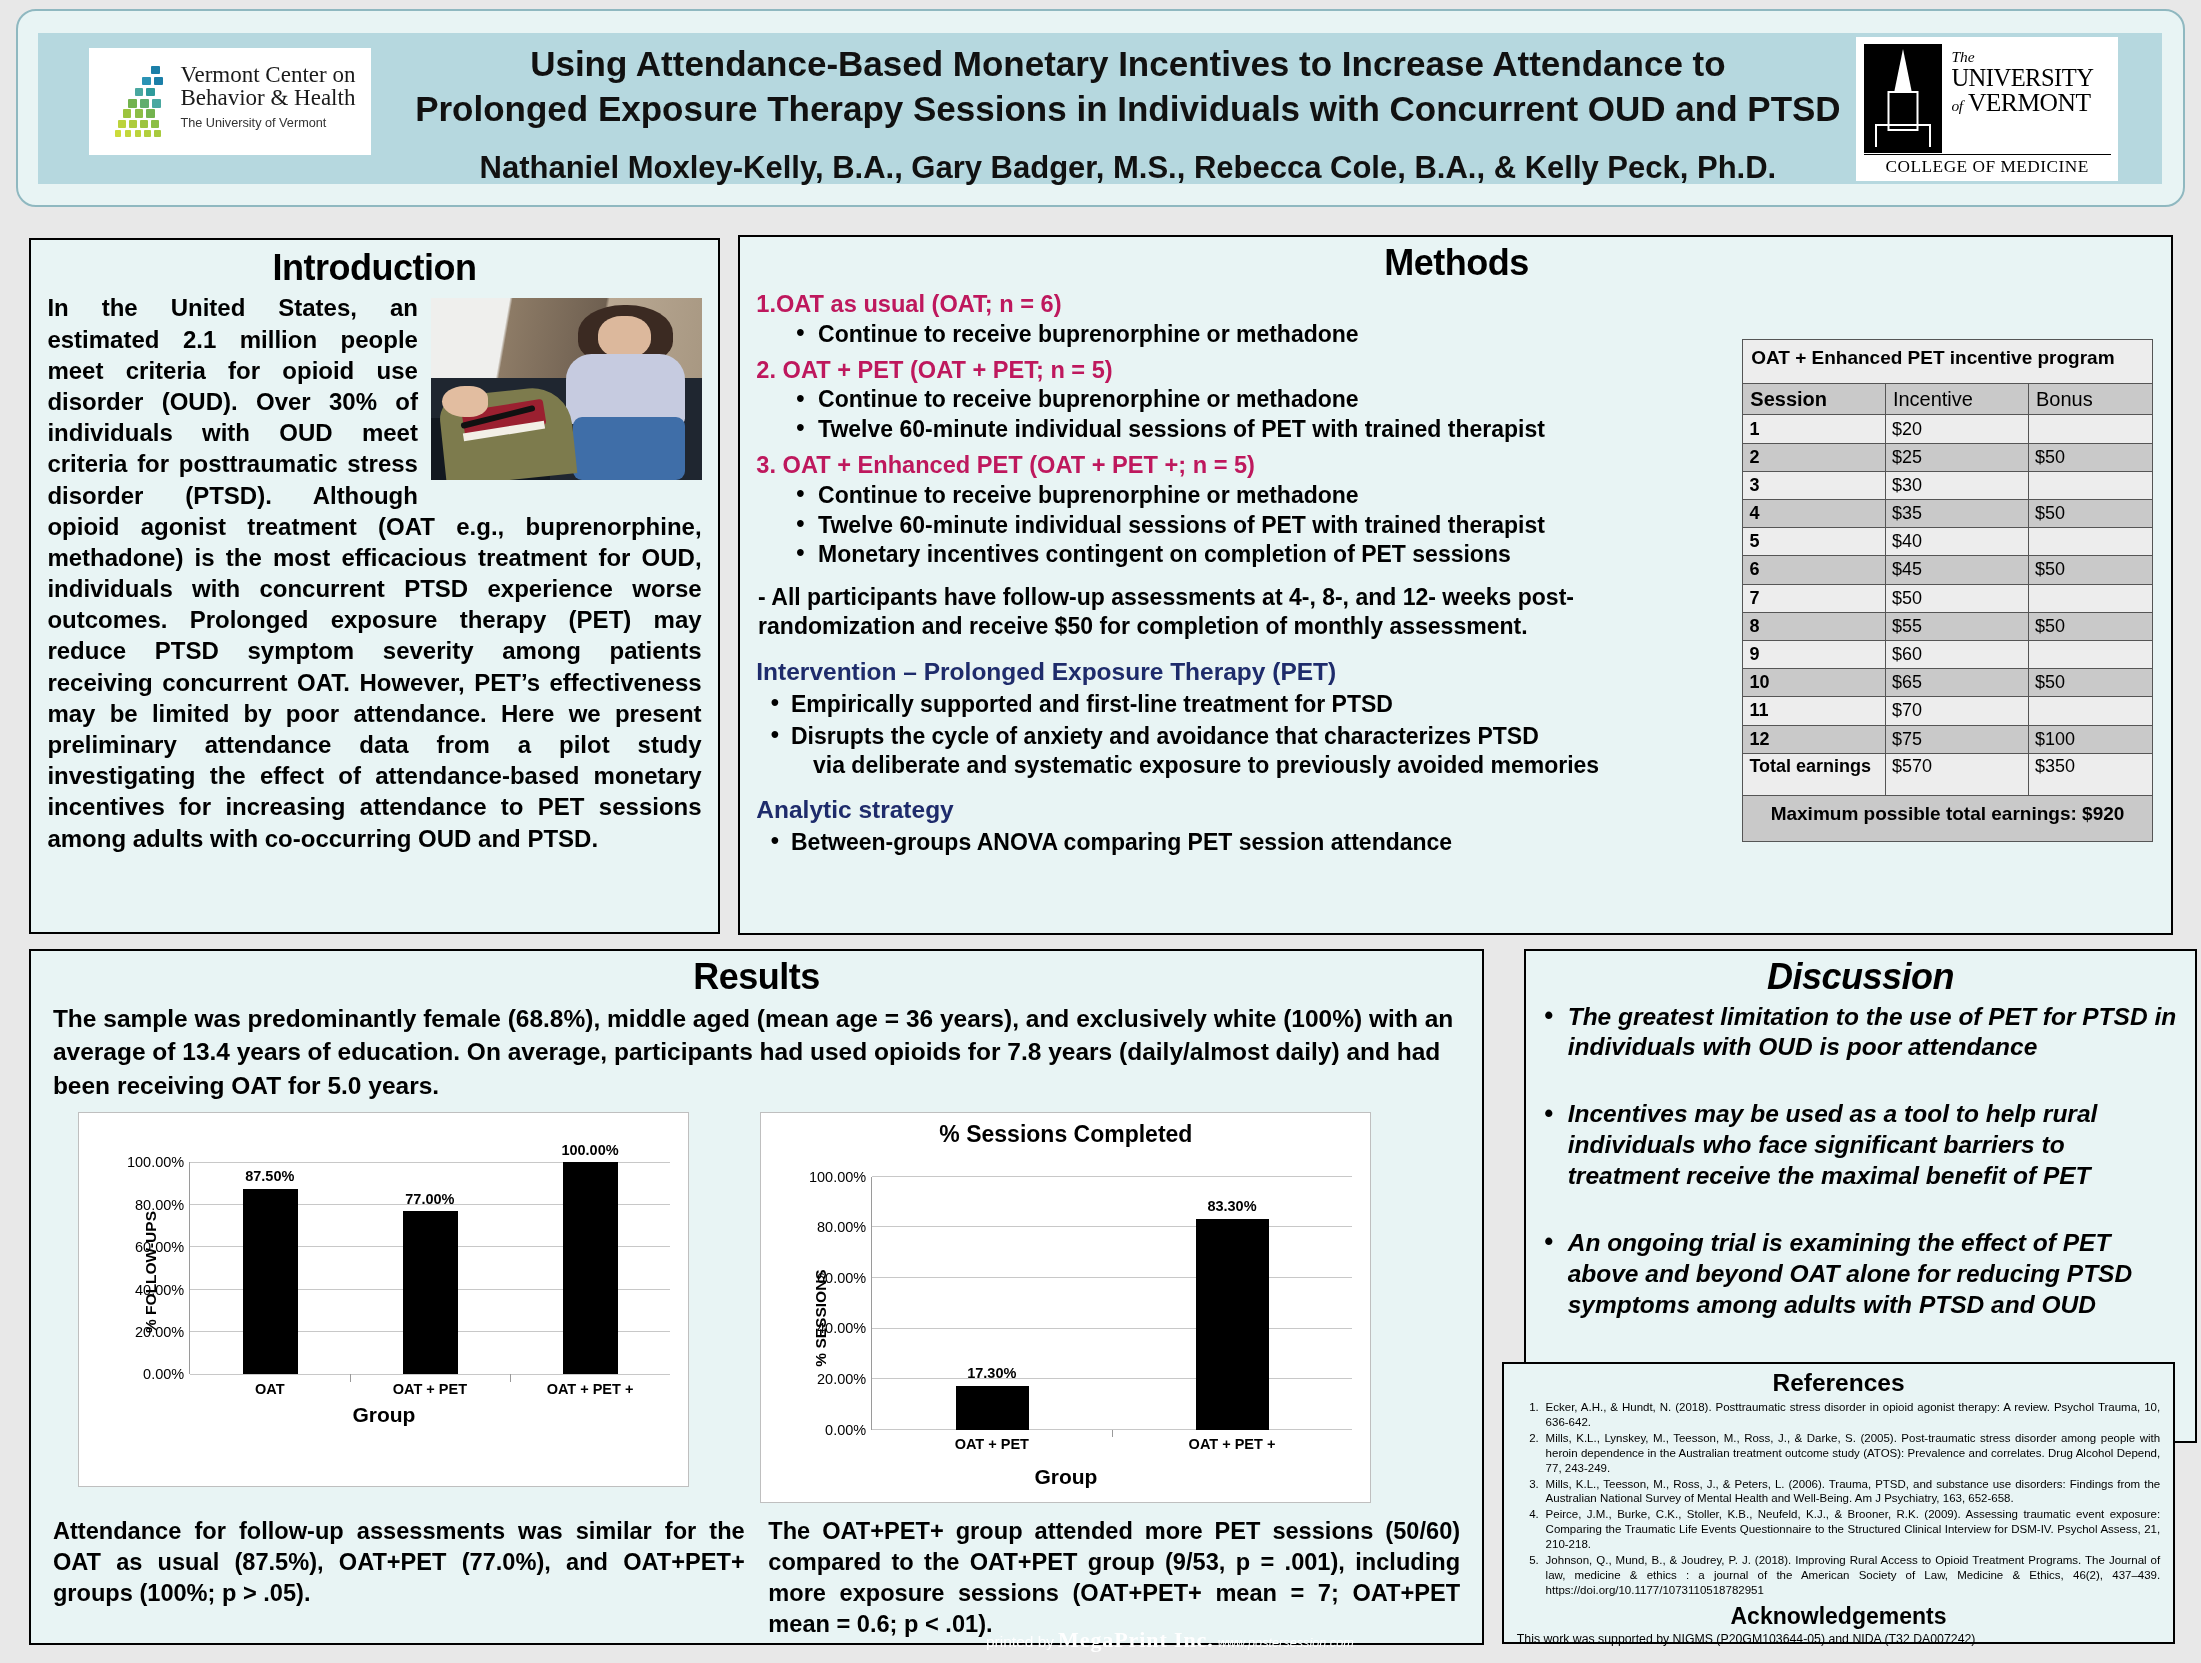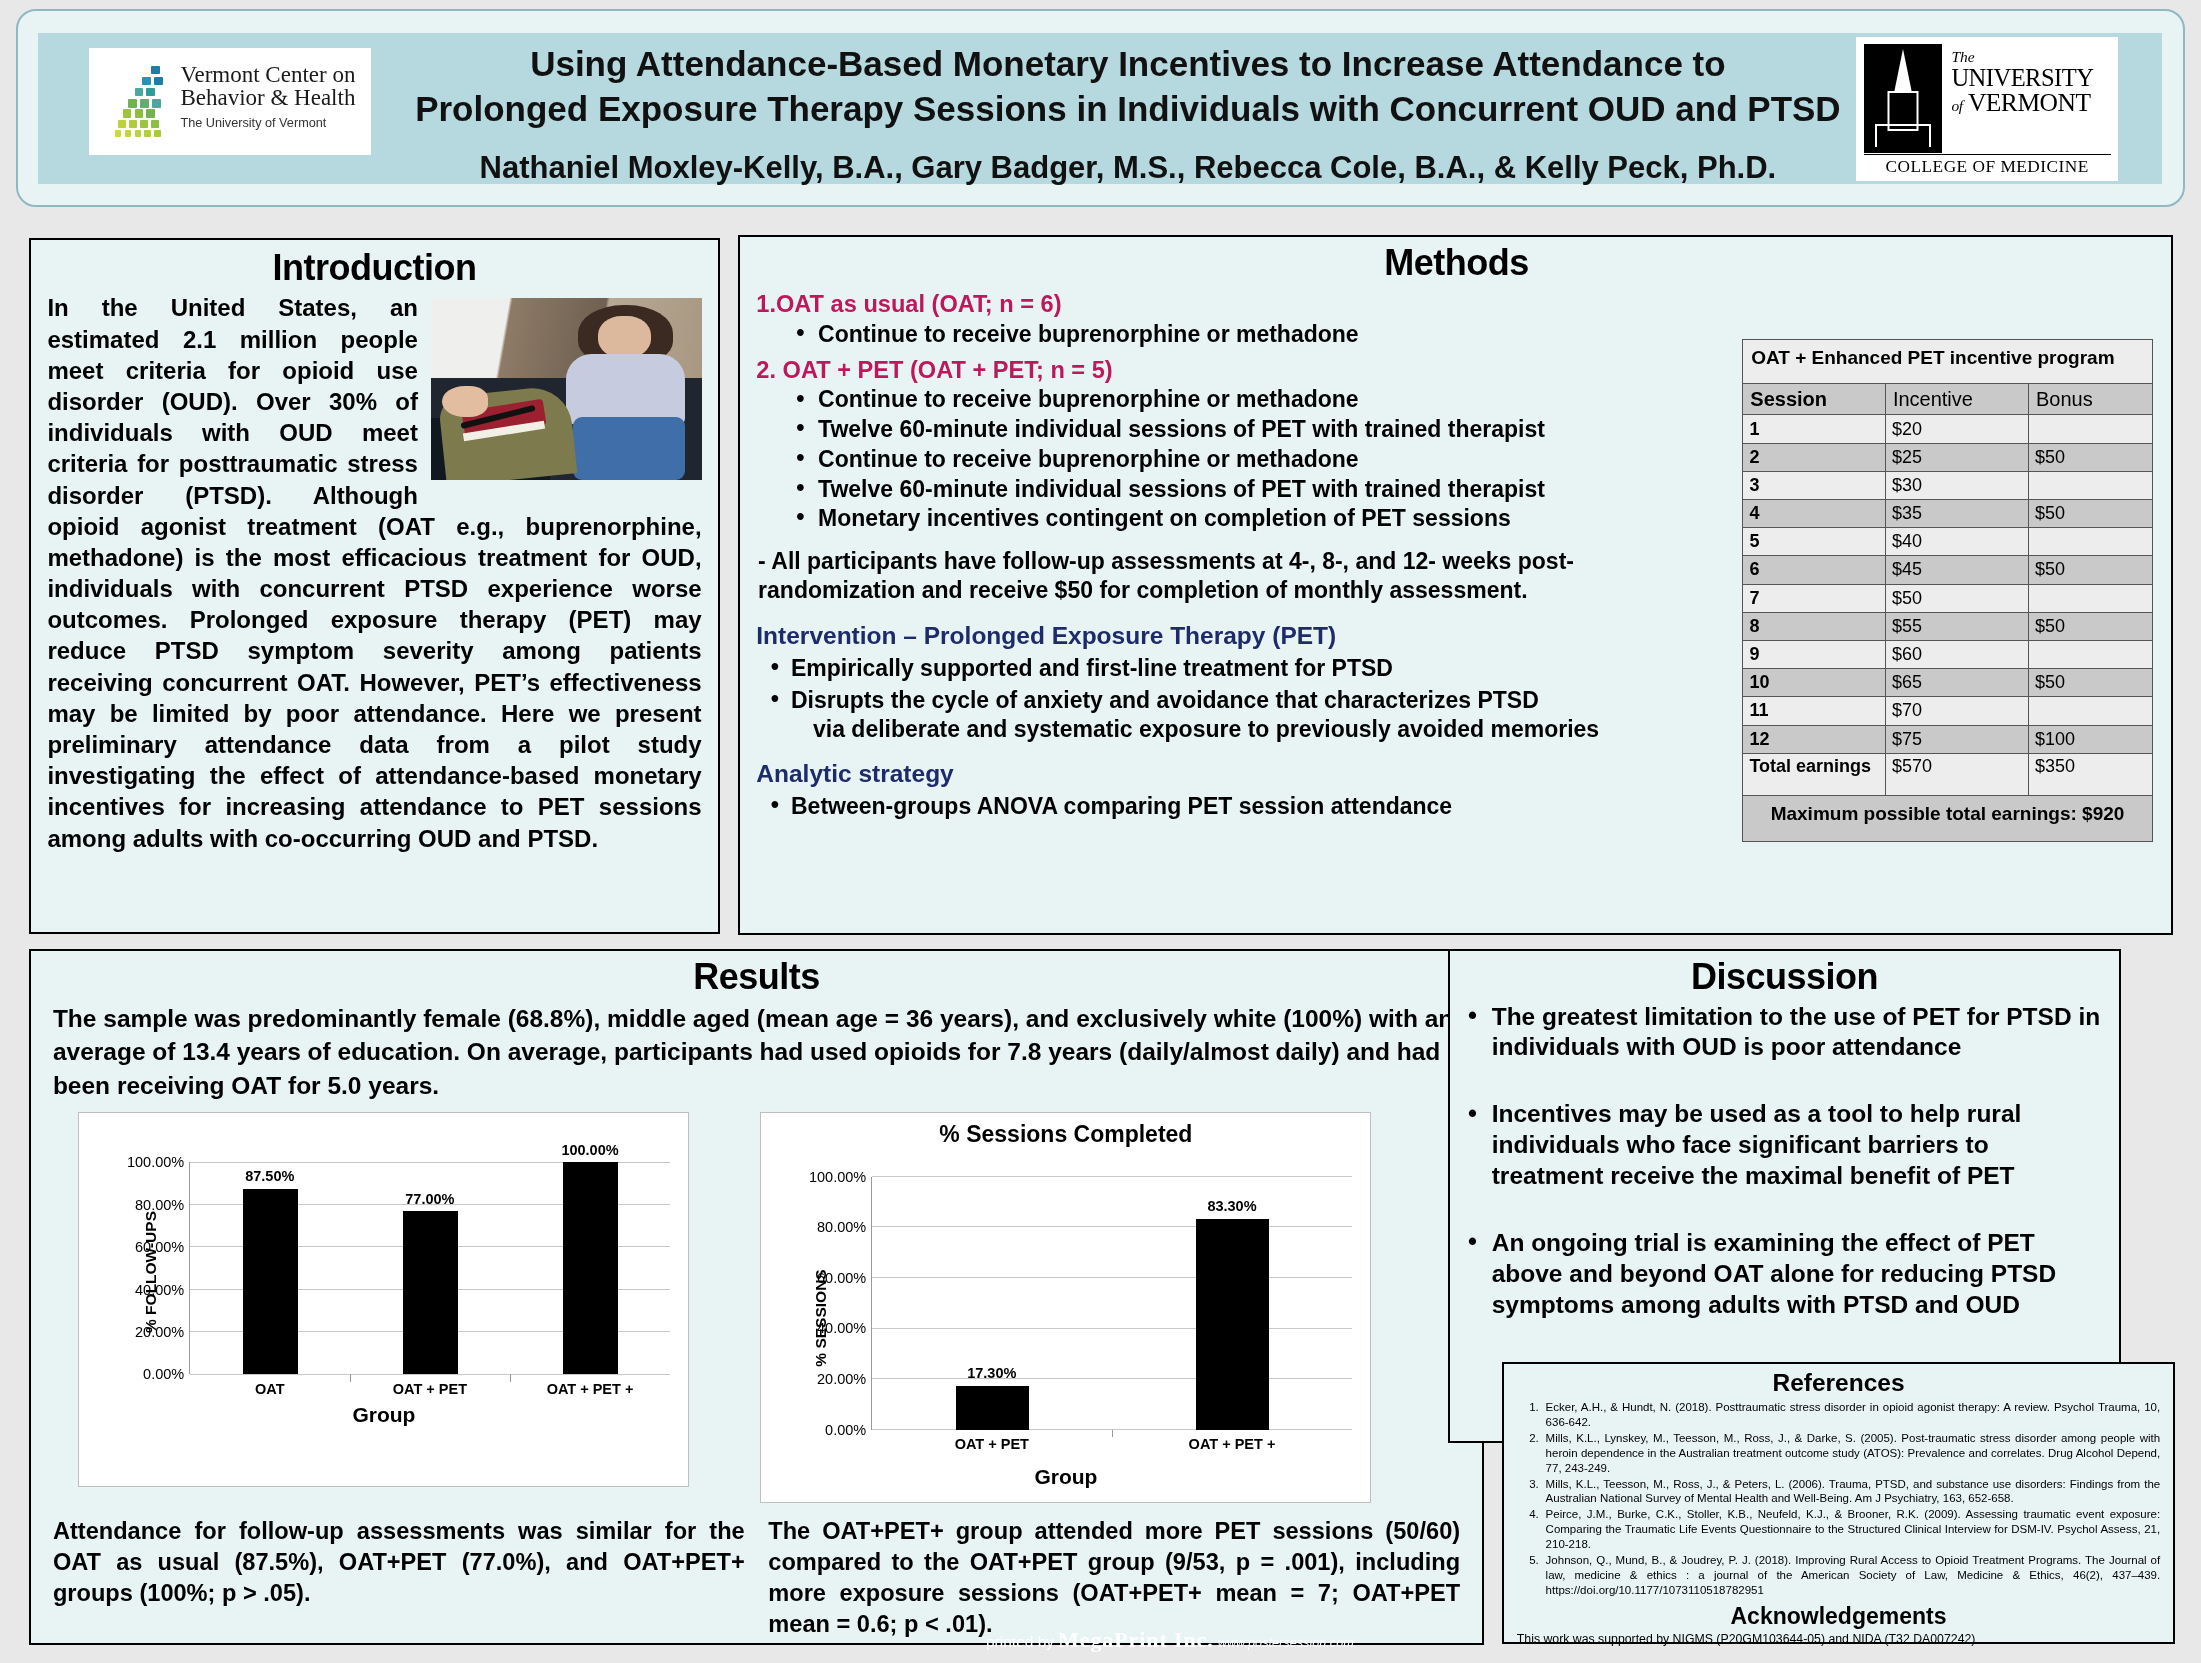--- a/index.html
+++ b/index.html
@@ -192,21 +192,21 @@
   .xlab{
     position:absolute;left:0;width:100%;text-align:center;
     font-size:21px;font-weight:bold;color:#000;
   }
   .concl-row{display:flex;gap:23.6px;margin:12.7px 5.5px 0 5.5px;}
   .concl{
     font-size:23.6px;font-weight:bold;color:#000;text-align:justify;line-height:1.32;
     flex:1;
   }
   
-  #discussion{left:1448px;top:949px;width:673px;height:494px;}
+  #discussion{left:1524px;top:949px;width:673px;height:494px;font-style:italic;}
   #discussion .panel-inner{padding:5.5px 14.5px 7.3px 14.5px;}
   .d-bul{
     font-size:24.5px;font-weight:bold;color:#000;
     position:relative;padding-left:23.6px;margin:0 0 36px 3.6px;line-height:1.26;
   }
   .d-bul:before{content:"\2022";position:absolute;left:0;top:-2.7px;font-size:25.5px;}
   
   #references{left:1502px;top:1362px;width:673px;height:282px;}
   #references .panel-inner{padding:3.6px 11px 5.5px 11px;}
   .ref-title{
@@ -337,20 +337,23 @@
         <span>1.</span><span>OAT as usual (OAT; n = 6)</span>
       </div>
       <div class="m-sub">Continue to receive buprenorphine or methadone</div>
 
       <div class="m-num">
         <span>2.</span> <span>OAT + PET (OAT + PET; n = 5)</span>
       </div>
       <div class="m-sub">Continue to receive buprenorphine or methadone</div>
       <div class="m-sub">Twelve 60-minute individual sessions of PET with trained therapist</div>
 
+      <div class="m-num">
+        <span>3.</span> <span>OAT + Enhanced PET (OAT + PET +; n = 5)</span>
+      </div>
       <div class="m-sub">Continue to receive buprenorphine or methadone</div>
       <div class="m-sub">Twelve 60-minute individual sessions of PET with trained therapist</div>
       <div class="m-sub">Monetary incentives contingent on completion of PET sessions</div>
     </div>
 
     <div class="m-para m-col">- All participants have follow-up assessments at 4-, 8-, and 12- weeks post-randomization and receive $50 for completion of monthly assessment.</div>
 
     <div class="m-head">Intervention – Prolonged Exposure Therapy (PET)</div>
     <div class="m-bul">
       <span>Empirically supported and first-line treatment for PTSD</span>

